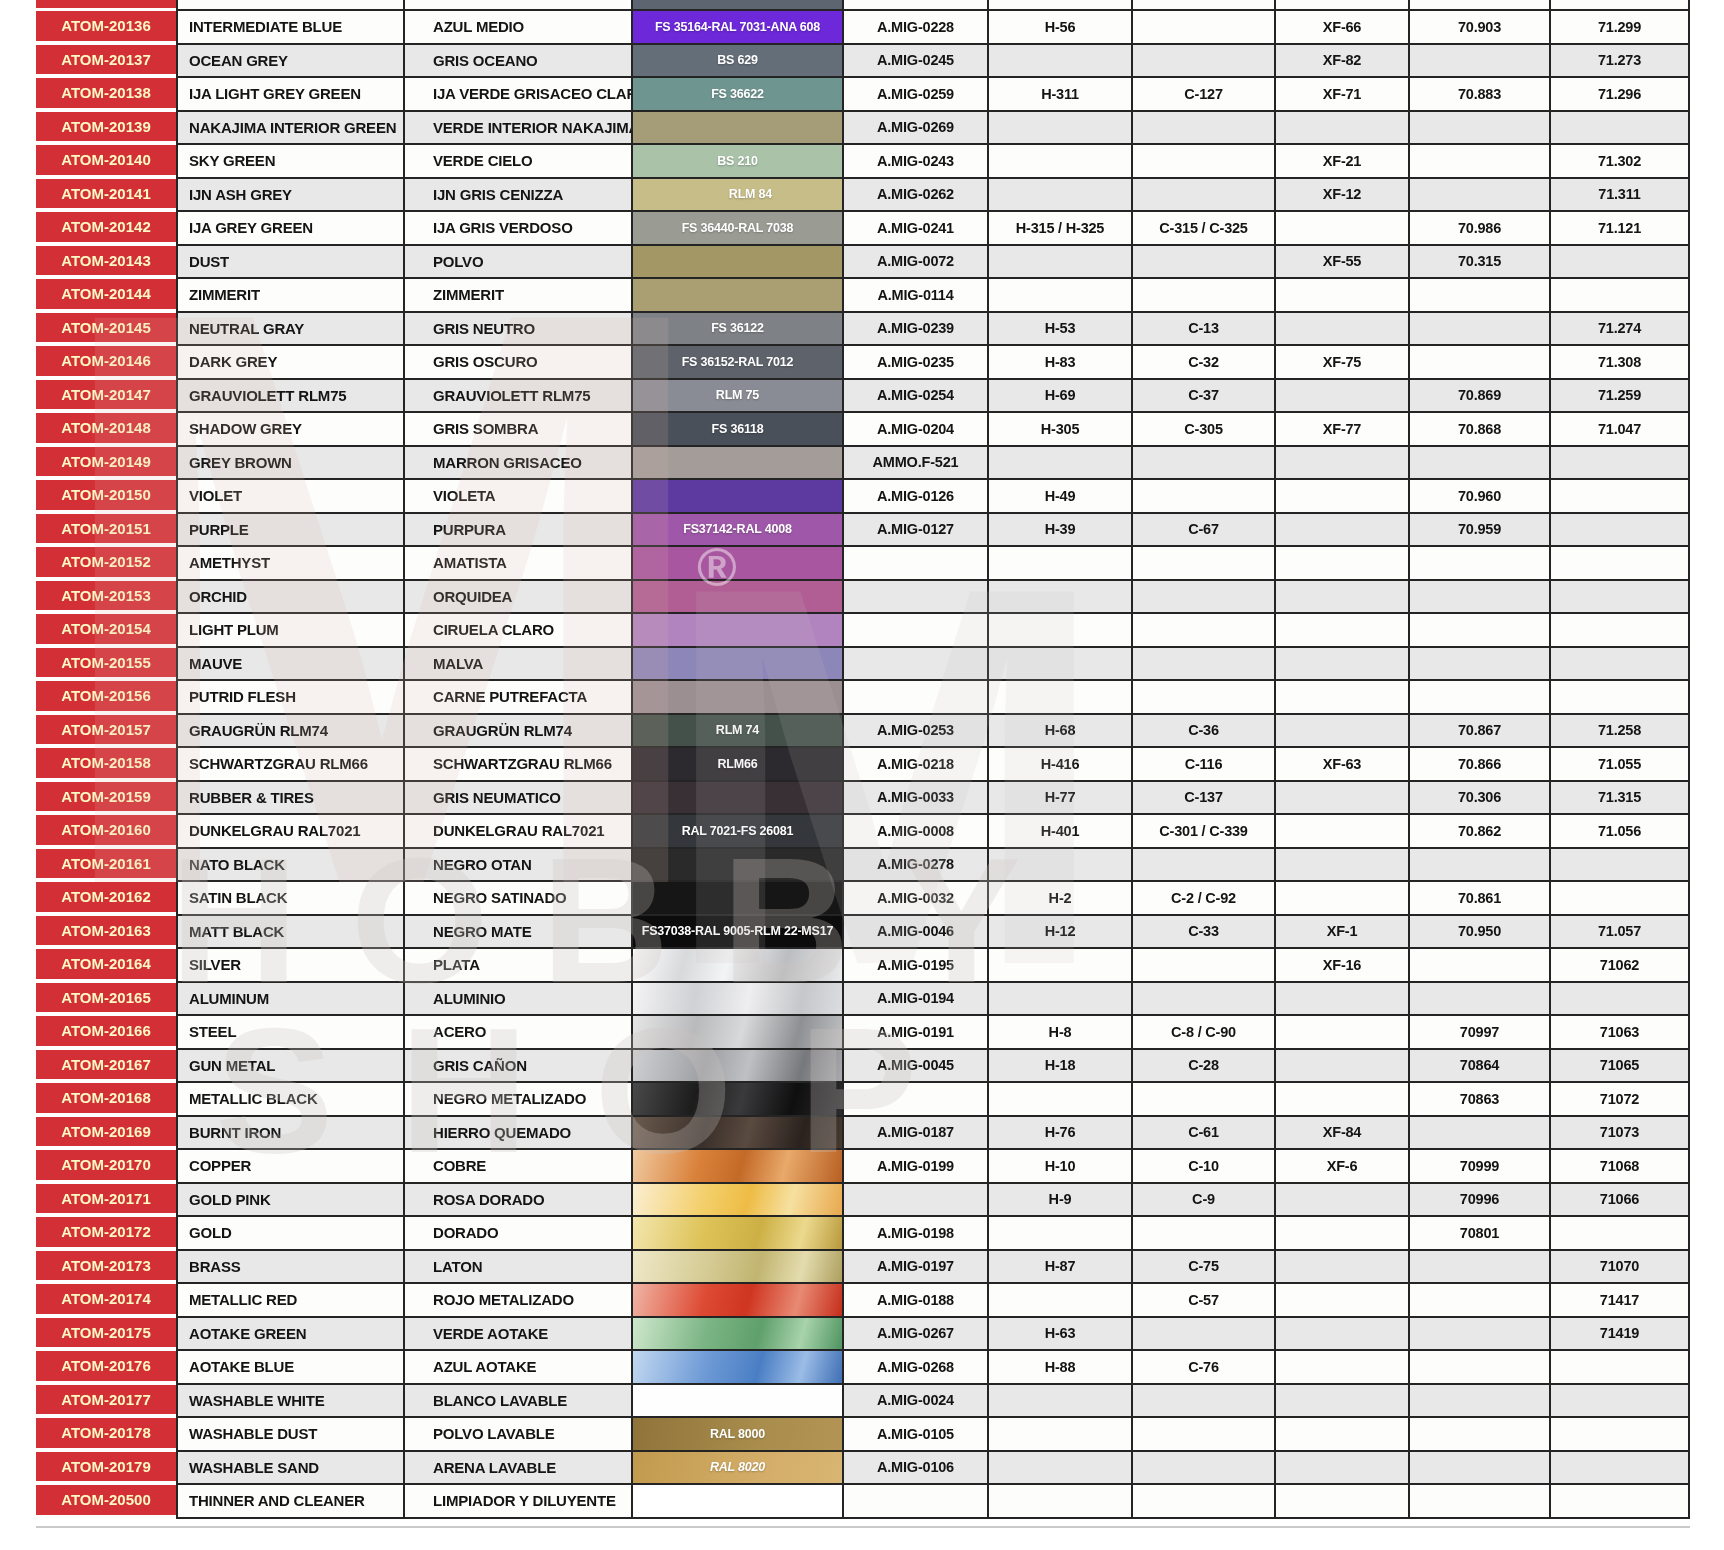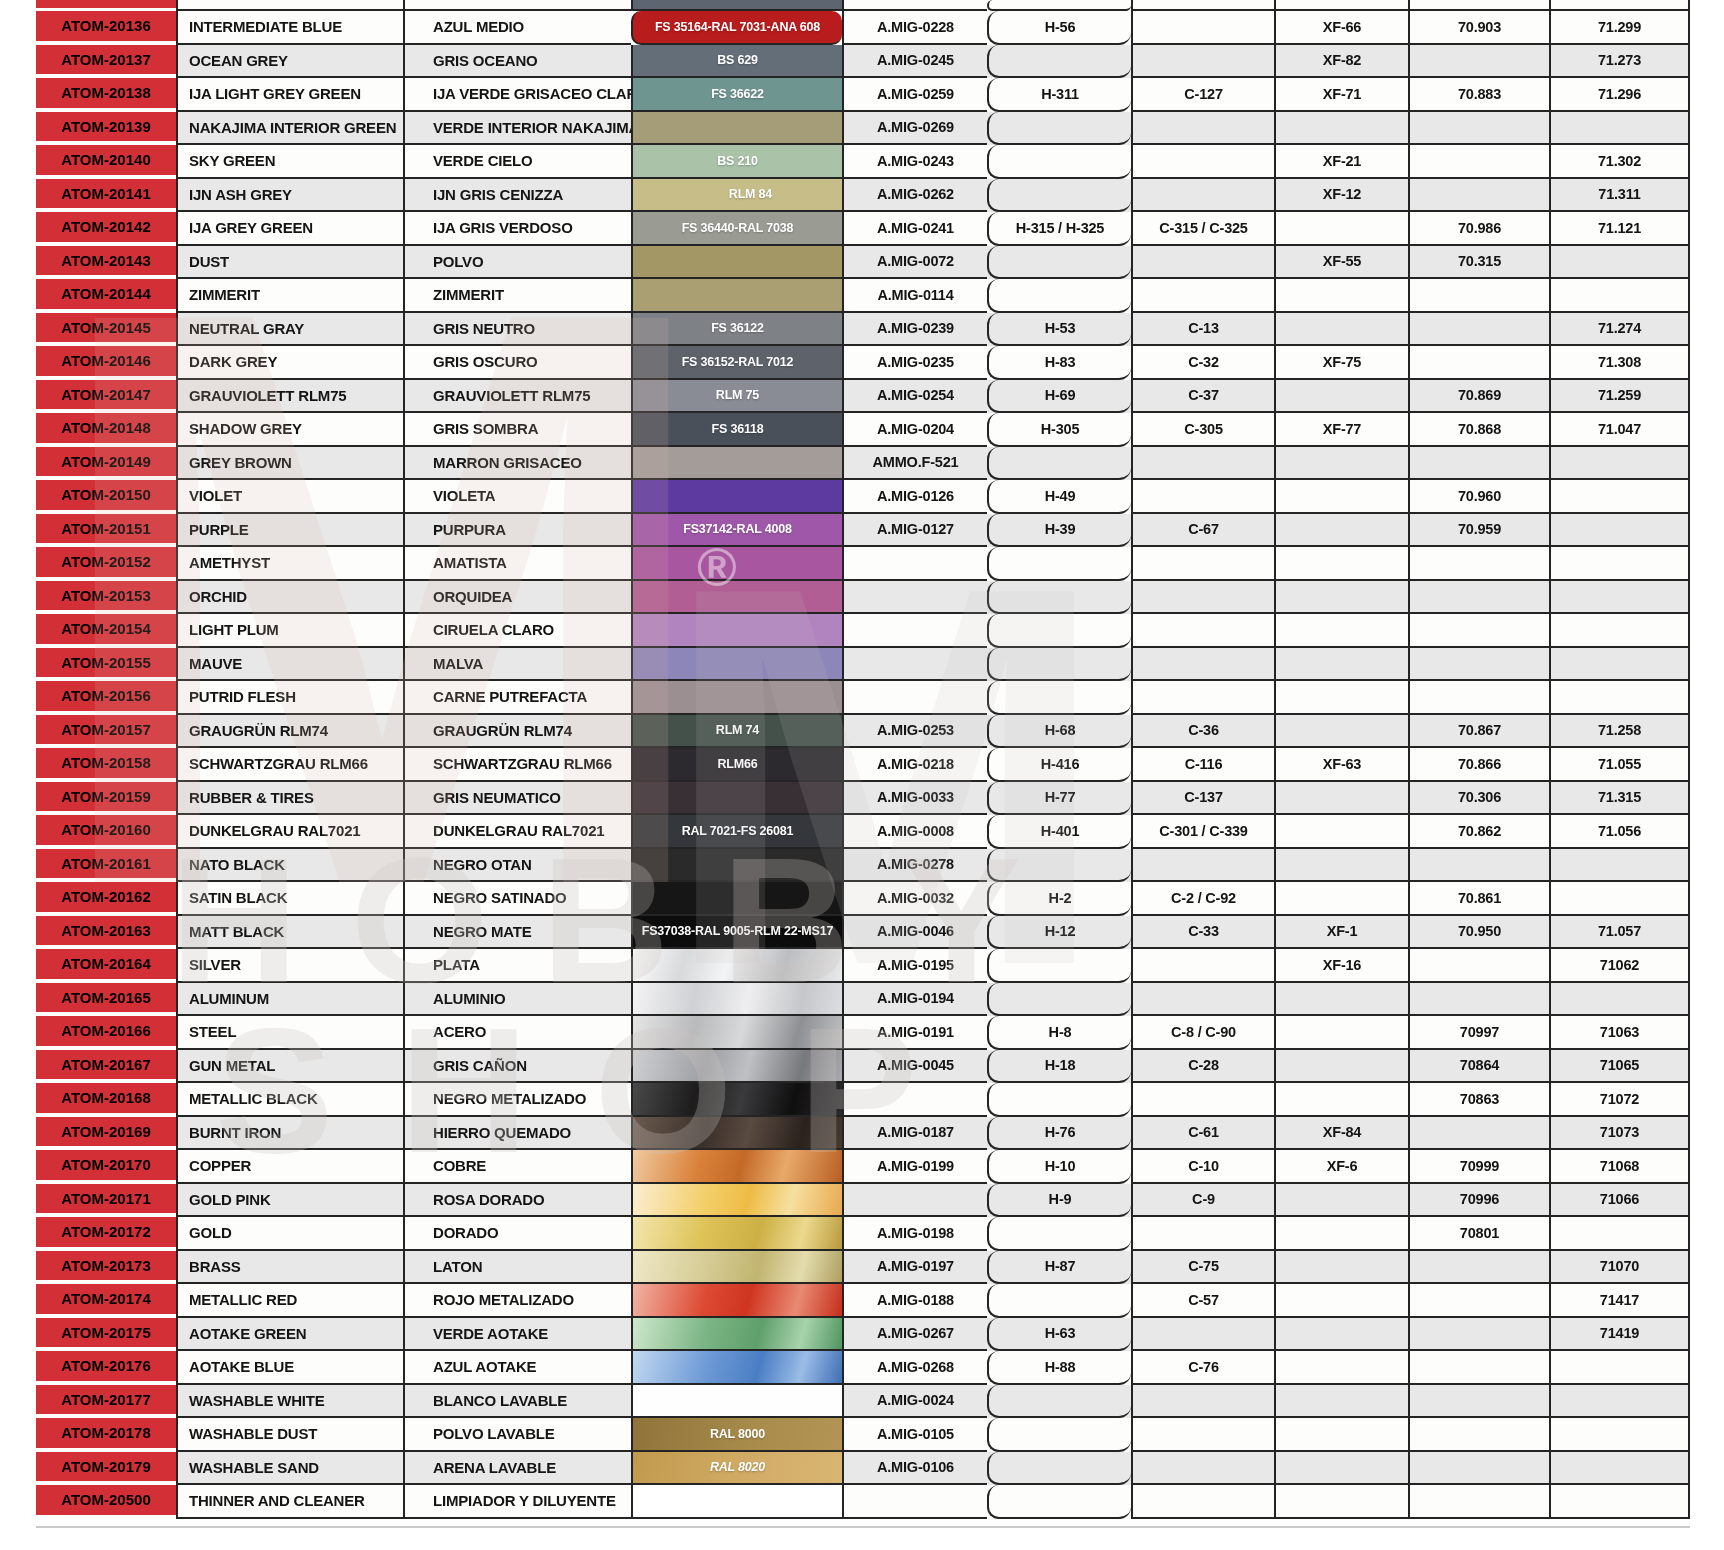--- a/index.html
+++ b/index.html
@@ -11,23 +11,23 @@
   .row.odd{background:#e8e8e8;}
   .row.sliver{height:11px;}
   .cell{box-sizing:border-box;display:flex;align-items:center;overflow:hidden;
         border-bottom:2px solid #242424;white-space:nowrap;flex:none;}
   .c-code{width:140px;background:#d32f36;border-bottom:4px solid #ffffff;justify-content:center;}
   .sliver .c-code{border-bottom:3px solid #ffffff;}
   .c-en{width:227px;border-left:2px solid #242424;padding-left:11px;}
   .c-es{width:228px;border-left:2px solid #242424;padding-left:28px;}
   .c-sw{width:211px;border-left:2px solid #242424;justify-content:center;}
   .c-ref{width:145px;border-left:2px solid #242424;justify-content:center;}
-  .c-h{width:144px;border-radius:12px;} .c-c{width:143px;} .c-xf{width:134px;} .c-v70{width:141px;}
+  .c-h{width:144px;} .c-c{width:143px;} .c-xf{width:134px;} .c-v70{width:141px;}
   .c-v71{width:141px;border-right:2px solid #242424;}
-  .code-t{color:#000000;font-size:15px;letter-spacing:0;}
+  .code-t{color:#fef9c3;font-size:15px;letter-spacing:0;}
   .name-t{color:#141414;font-size:15px;letter-spacing:-0.2px;}
   .ref-t{color:#141414;font-size:14.5px;letter-spacing:-0.2px;}
   .sw-t{color:#ffffff;font-size:12.5px;letter-spacing:-0.2px;text-shadow:0 1px 2px rgba(0,0,0,0.25);}
   #bottom-rule{position:absolute;left:36px;top:1526px;width:1654px;height:2px;background:#cacaca;z-index:1;}
   
   #watermark{position:absolute;inset:0;z-index:5;pointer-events:none;overflow:hidden;}
   .wm{position:absolute;font-weight:bold;line-height:0.8;}
   #wm-m1{left:40px;top:270px;font-size:820px;color:rgba(216,178,176,0.16);}
   #wm-m2{left:660px;top:560px;font-size:540px;color:rgba(198,192,190,0.14);}
   #wm-reg{left:697px;top:540px;font-size:54px;color:rgba(255,255,255,0.45);line-height:1;}
@@ -57,21 +57,21 @@
   <div class="row">
     <div class="cell c-code">
       <span class="code-t">ATOM-20136</span>
     </div>
     <div class="cell c-en">
       <span class="name-t">INTERMEDIATE BLUE</span>
     </div>
     <div class="cell c-es">
       <span class="name-t">AZUL MEDIO</span>
     </div>
-    <div class="cell c-sw" style="background: #b91c1c; border-radius: 10px;">
+    <div class="cell c-sw" style="background: #6d28d9;">
       <span class="sw-t">FS 35164-RAL 7031-ANA 608</span>
     </div>
     <div class="cell c-ref">
       <span class="ref-t">A.MIG-0228</span>
     </div>
     <div class="cell c-ref c-h">
       <span class="ref-t">H-56</span>
     </div>
     <div class="cell c-ref c-c">
       <span class="ref-t"></span>

